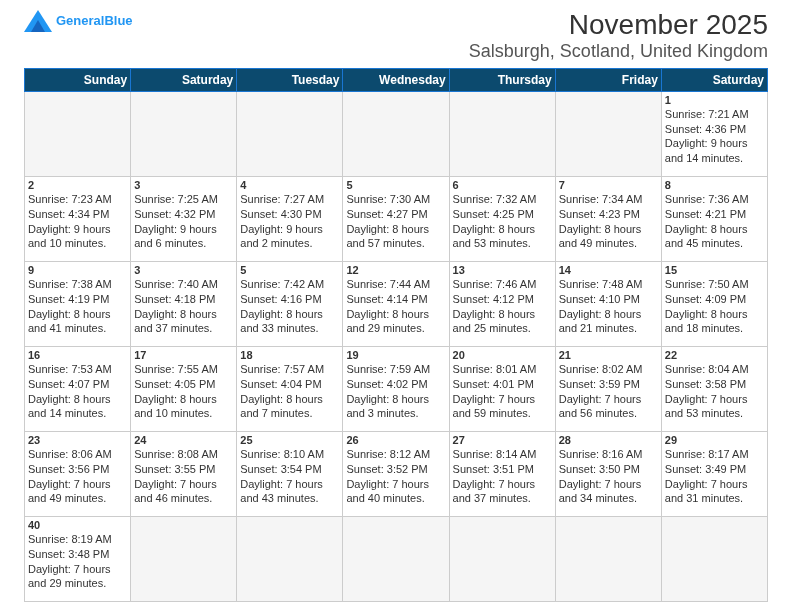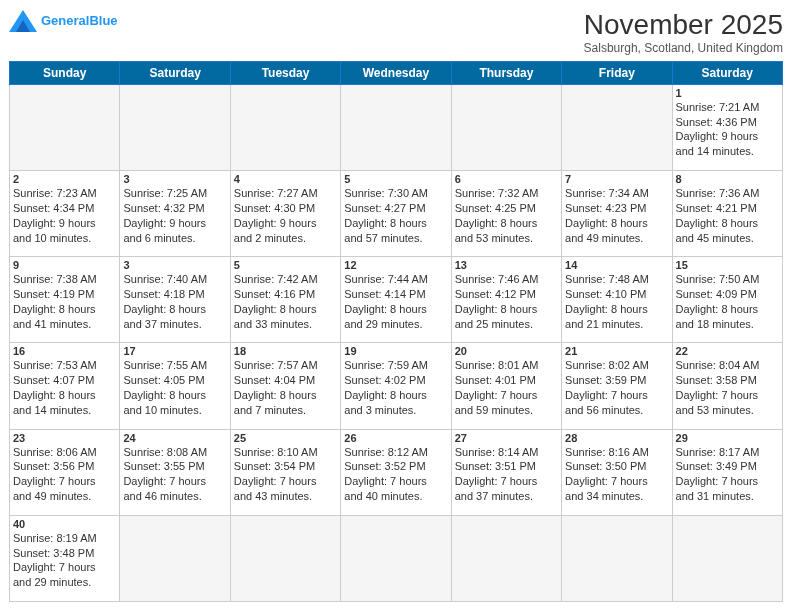--- a/index.html
+++ b/index.html
@@ -6,21 +6,21 @@
     body {
       width: 792px;
       height: 612px;
       font-family: Arial, sans-serif;
       background: #fff;
       overflow: hidden;
     }
     .page {
       width: 792px;
       height: 612px;
-      padding: 10px 9px;
+      padding: 10px 24px;
       display: flex;
       flex-direction: column;
     }
     .header {
       display: flex;
       justify-content: space-between;
       align-items: flex-start;
       margin-bottom: 6px;
     }
     .logo {
@@ -44,38 +44,38 @@
     .title-block {
       text-align: right;
     }
     .month-title {
       font-size: 28px;
       font-weight: normal;
       color: #333;
       line-height: 1.1;
     }
     .location {
-      font-size: 12px;
+      font-size: 18px;
       color: #555;
     }
     .calendar {
       flex: 1;
       border: 1px solid #ccc;
       border-collapse: collapse;
       width: 100%;
       table-layout: fixed;
     }
     .calendar thead tr th {
-      background: #0369a1;
+      background: #0c4a6e;
       color: #fff;
       font-size: 12px;
       font-weight: bold;
       padding: 4px 3px;
       border: 1px solid #1976D2;
-      text-align: center;
+      text-align: right;
     }
     .calendar tbody tr td {
       border: 1px solid #ccc;
       vertical-align: top;
       padding: 2px 3px;
       font-size: 9.5px;
       color: #333;
       background: #fff;
       height: 72px;
     }

